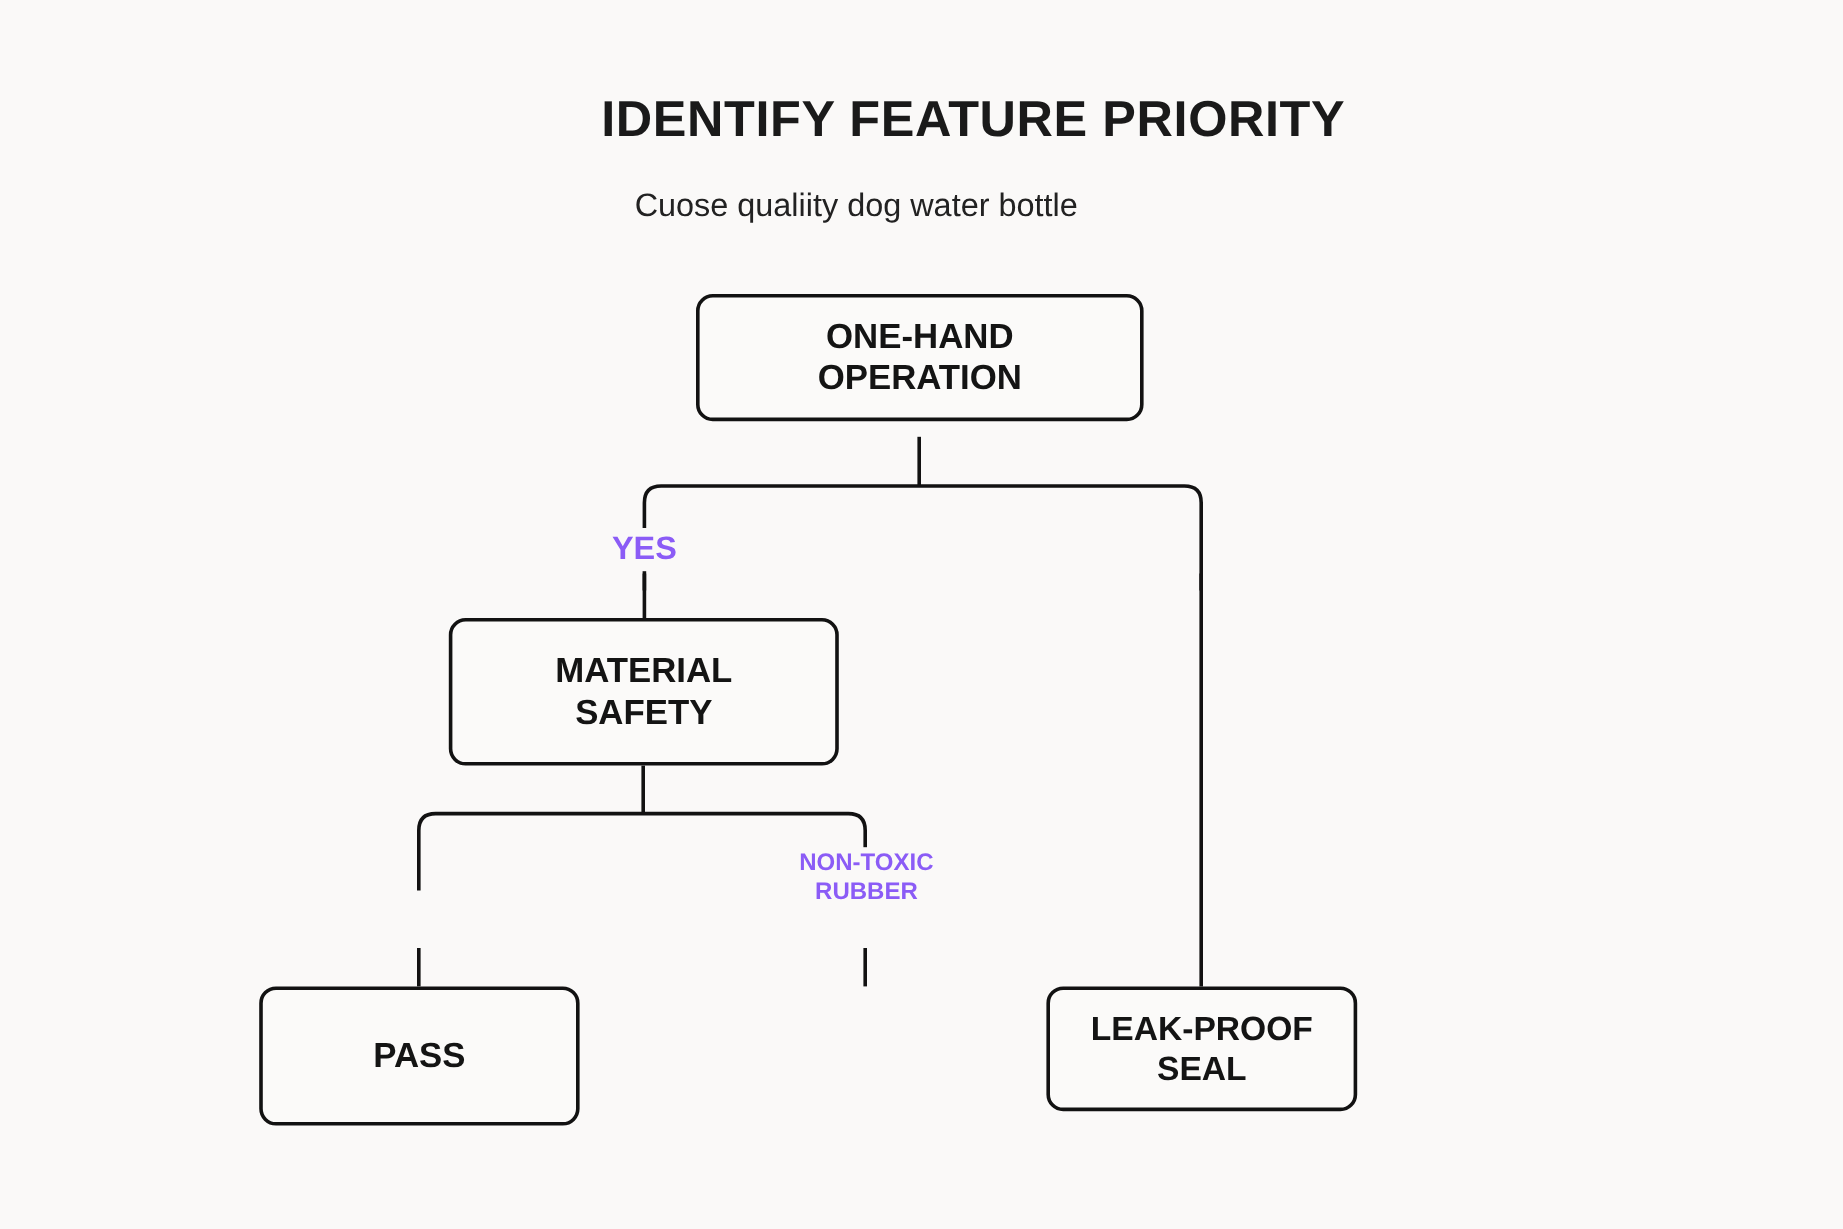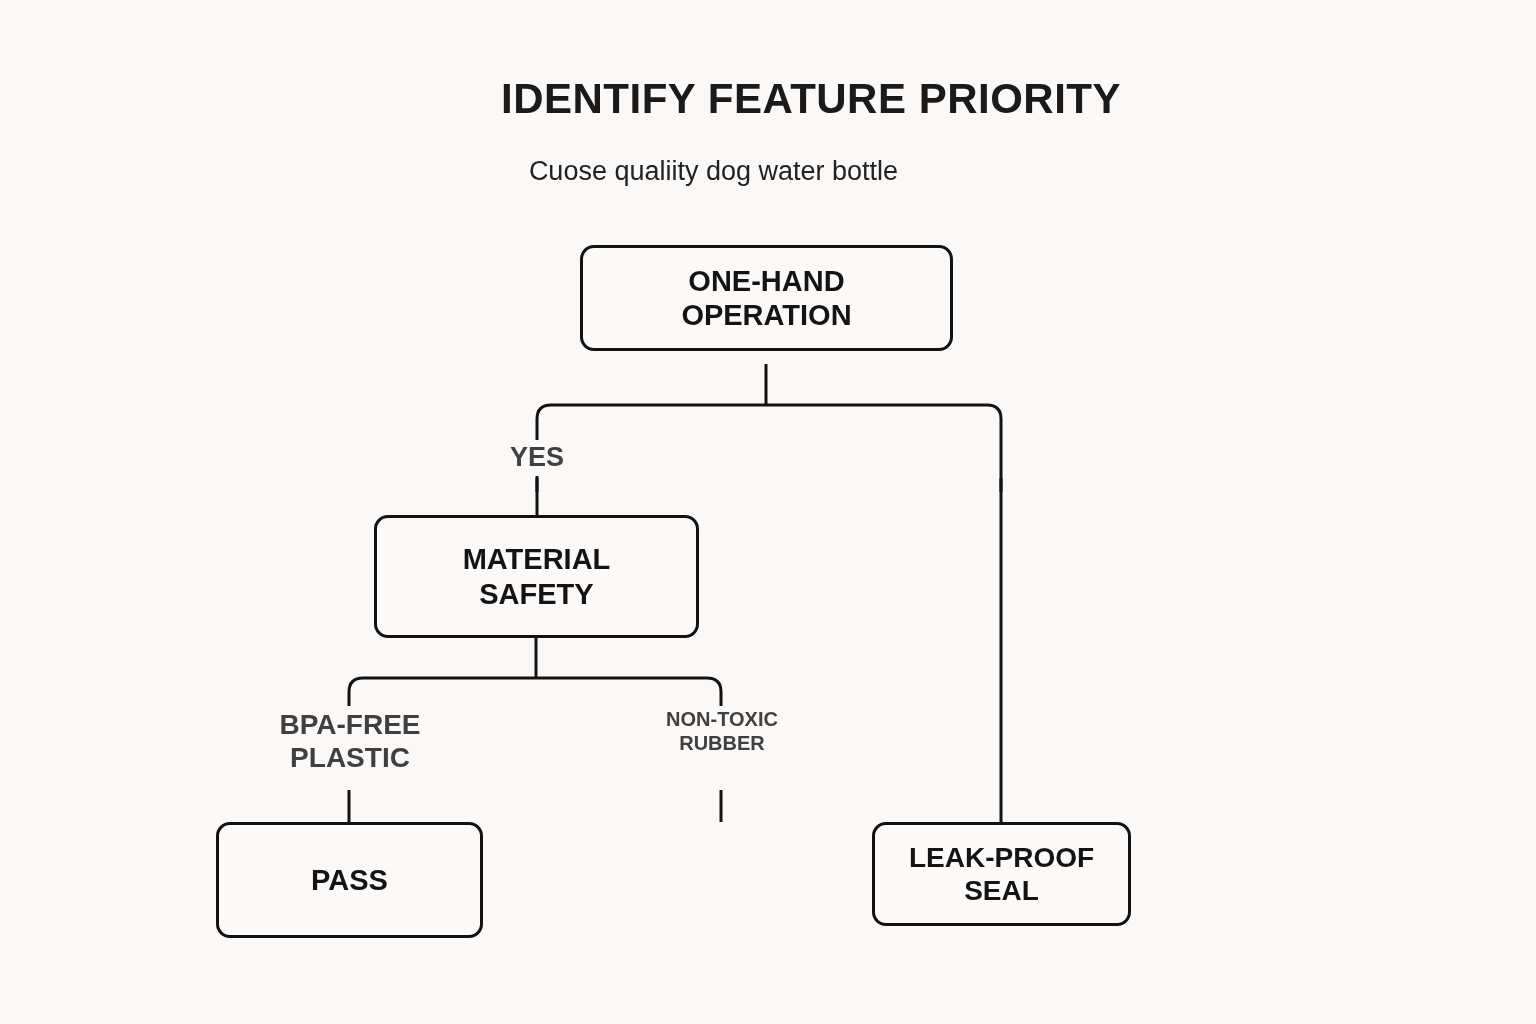--- a/index.html
+++ b/index.html
@@ -108,21 +108,21 @@
     top: 0;
     width: 1536px;
     height: 1024px;
     z-index: 1;
     pointer-events: none;
   }
 
   
   .edge-label {
     position: absolute;
-    color: #404040;
+    color: #8b5cf6;
     font-weight: bold;
     text-align: center;
     line-height: 1.18;
     white-space: pre-line;
     background: #faf9f8;
     padding: 2px 8px;
     box-sizing: border-box;
     z-index: 4;
   }
   .label-yes {
@@ -187,19 +187,17 @@
 
   <div class="node node-pass">PASS</div>
 
 
   <div class="node node-leak">LEAK-PROOF
 SEAL</div>
 
   <div class="edge-label label-yes">YES</div>
 
 
-  <div class="edge-label label-bpa">BPA-FREE
-PLASTIC</div>
 
   <div class="edge-label label-nontoxic">NON-TOXIC
 RUBBER</div>
 
 </div>
 
 </body></html>

